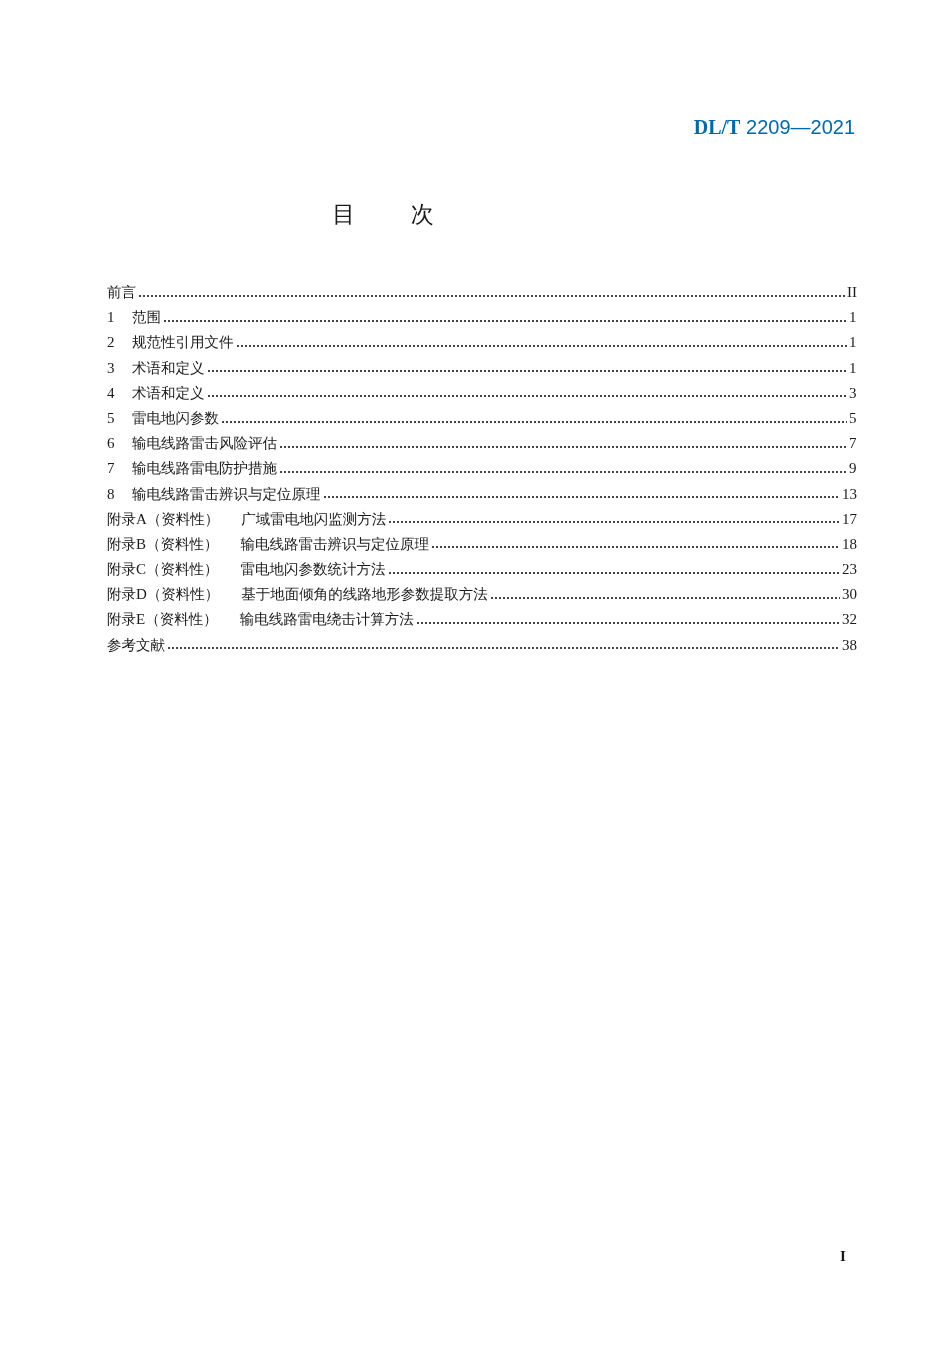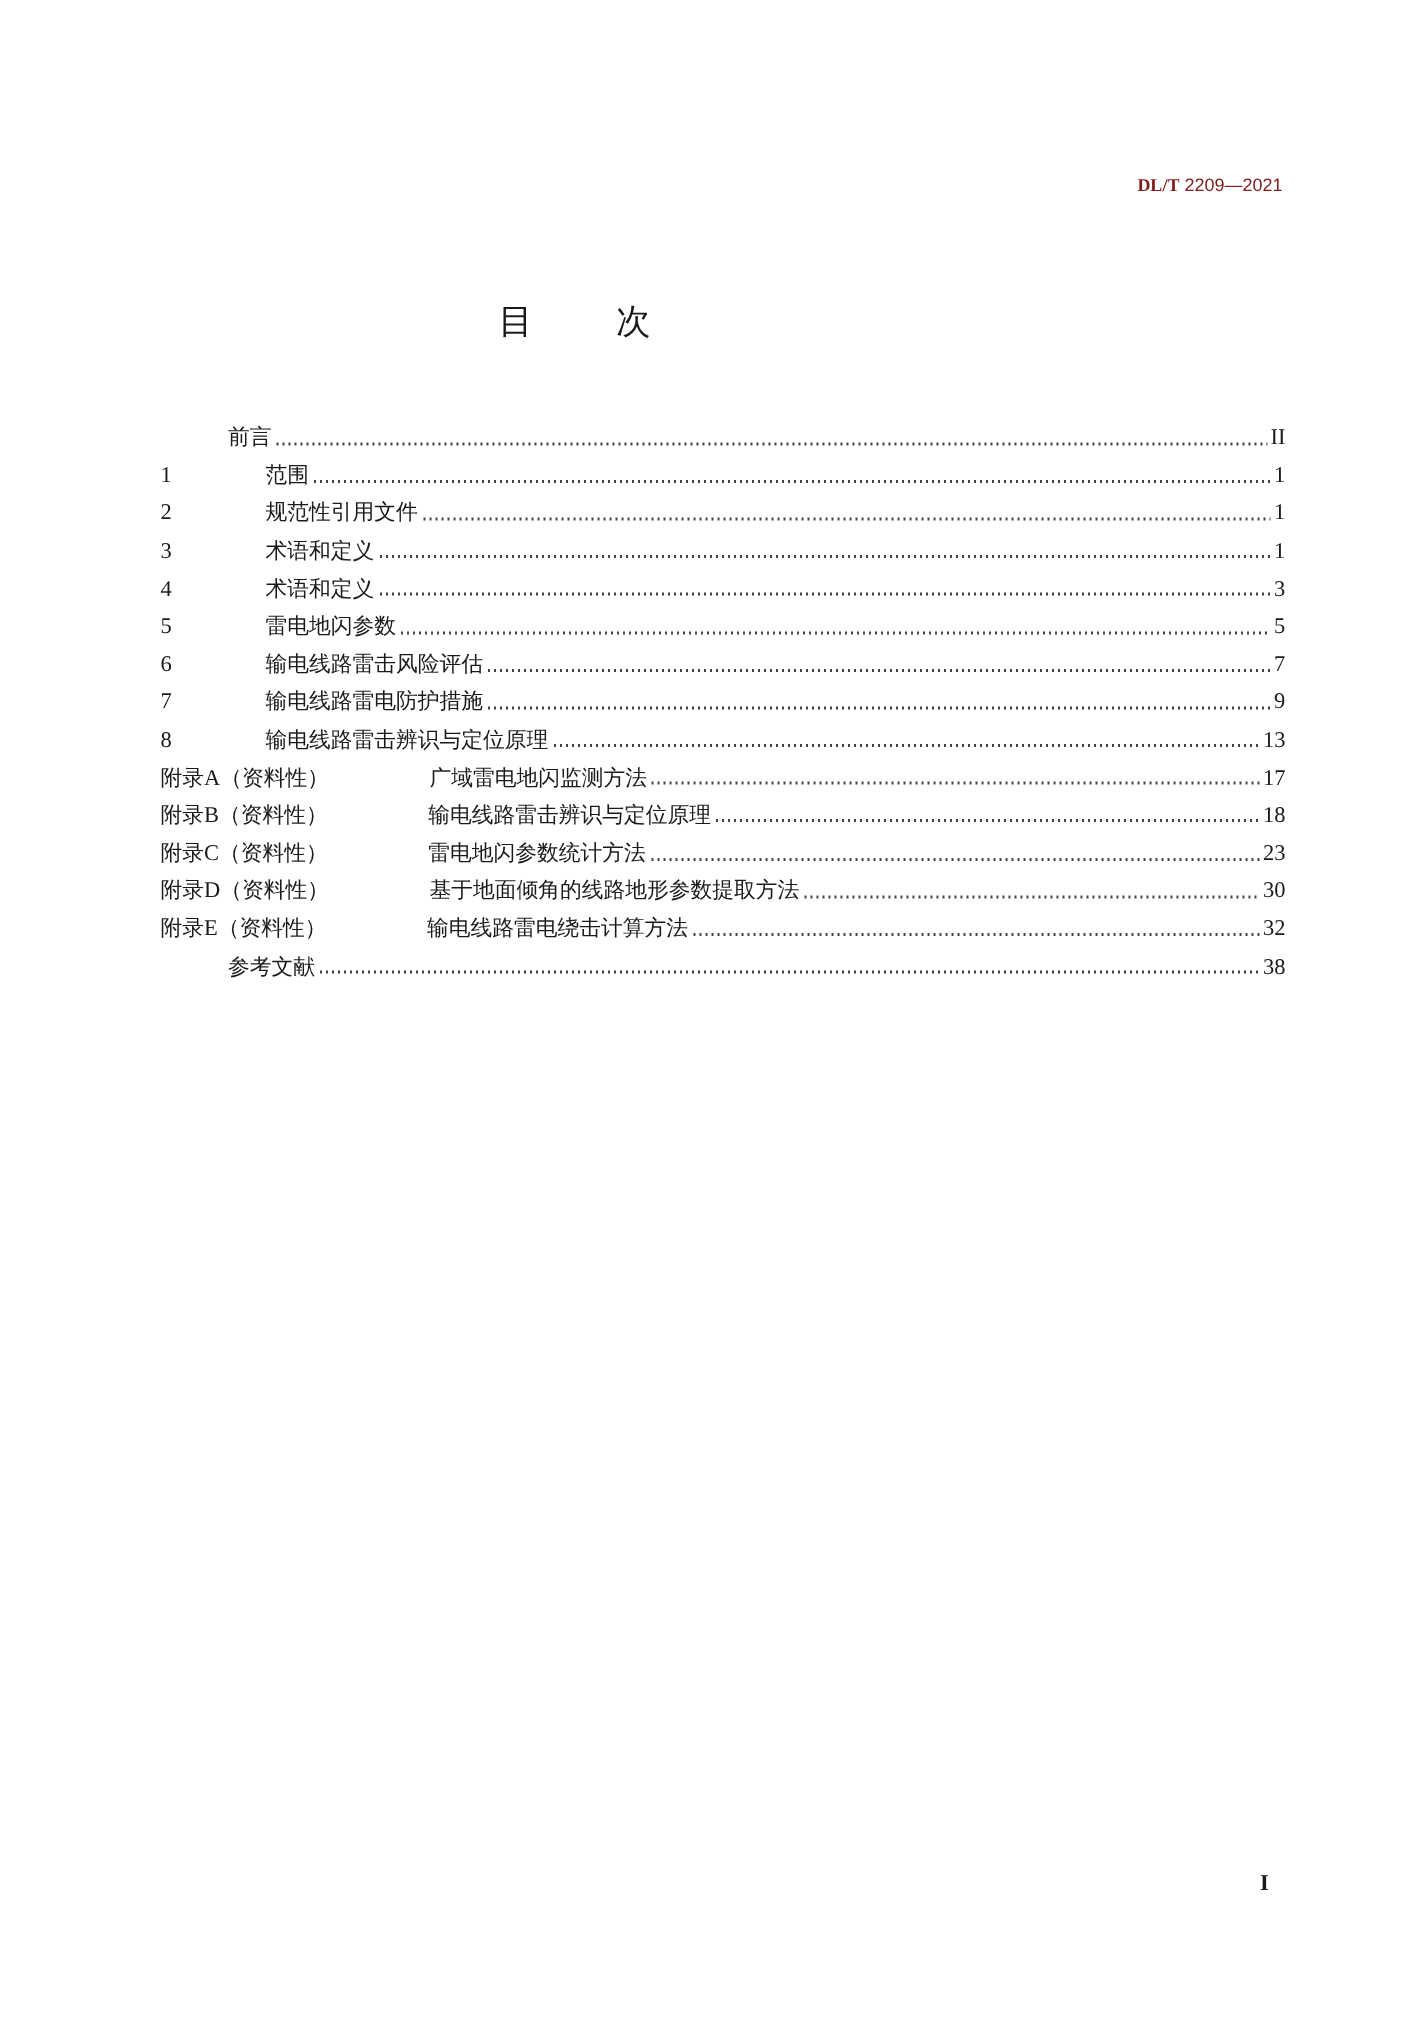--- a/index.html
+++ b/index.html
@@ -12,23 +12,23 @@
       height: 1345px;
       position: relative;
       overflow: hidden;
       font-family: "Liberation Serif", "DejaVu Serif", serif;
       color: #1a1a1a;
     }
     .std-code {
       position: absolute;
       top: 116px;
       right: 95px;
-      font-size: 12px;
+      font-size: 20px;
       font-family: "Liberation Sans", sans-serif;
-      color: #7f1d1d;
+      color: #0369a1;
       letter-spacing: 0px;
     }
     .std-code .std-prefix {
       font-family: "Liberation Serif", serif;
       font-weight: bold;
     }
     .toc-title {
       position: absolute;
       top: 199px;
       left: 0;
@@ -56,21 +56,20 @@
       cursor: pointer;
     }
     .toc-num {
       display: inline-block;
       width: 25px;
       font-family: "Liberation Serif", serif;
     }
     .toc-label {
       font-family: "DejaVu Sans", sans-serif;
       font-size: 14.5px;
-      margin-left: 45px;
     }
     .toc-annex {
       font-family: "DejaVu Sans", sans-serif;
       font-size: 14.5px;
       margin-right: 22px;
     }
     .toc-annex .letter {
       font-family: "Liberation Serif", serif;
       font-size: 15px;
     }
@@ -82,21 +81,21 @@
       height: 2px;
       align-self: center;
       top: 3px;
       background-image: radial-gradient(circle, #444 0.8px, transparent 1px);
       background-size: 4px 2px;
       background-repeat: repeat-x;
     }
     .toc-page {
       font-family: "Liberation Serif", serif;
       font-size: 15px;
-      text-align: center;
+      text-align: left;
       min-width: 8px;
     }
     .page-num {
       position: absolute;
       top: 1248px;
       left: 840px;
       font-family: "Liberation Serif", serif;
       font-size: 15px;
       font-weight: bold;
     }

